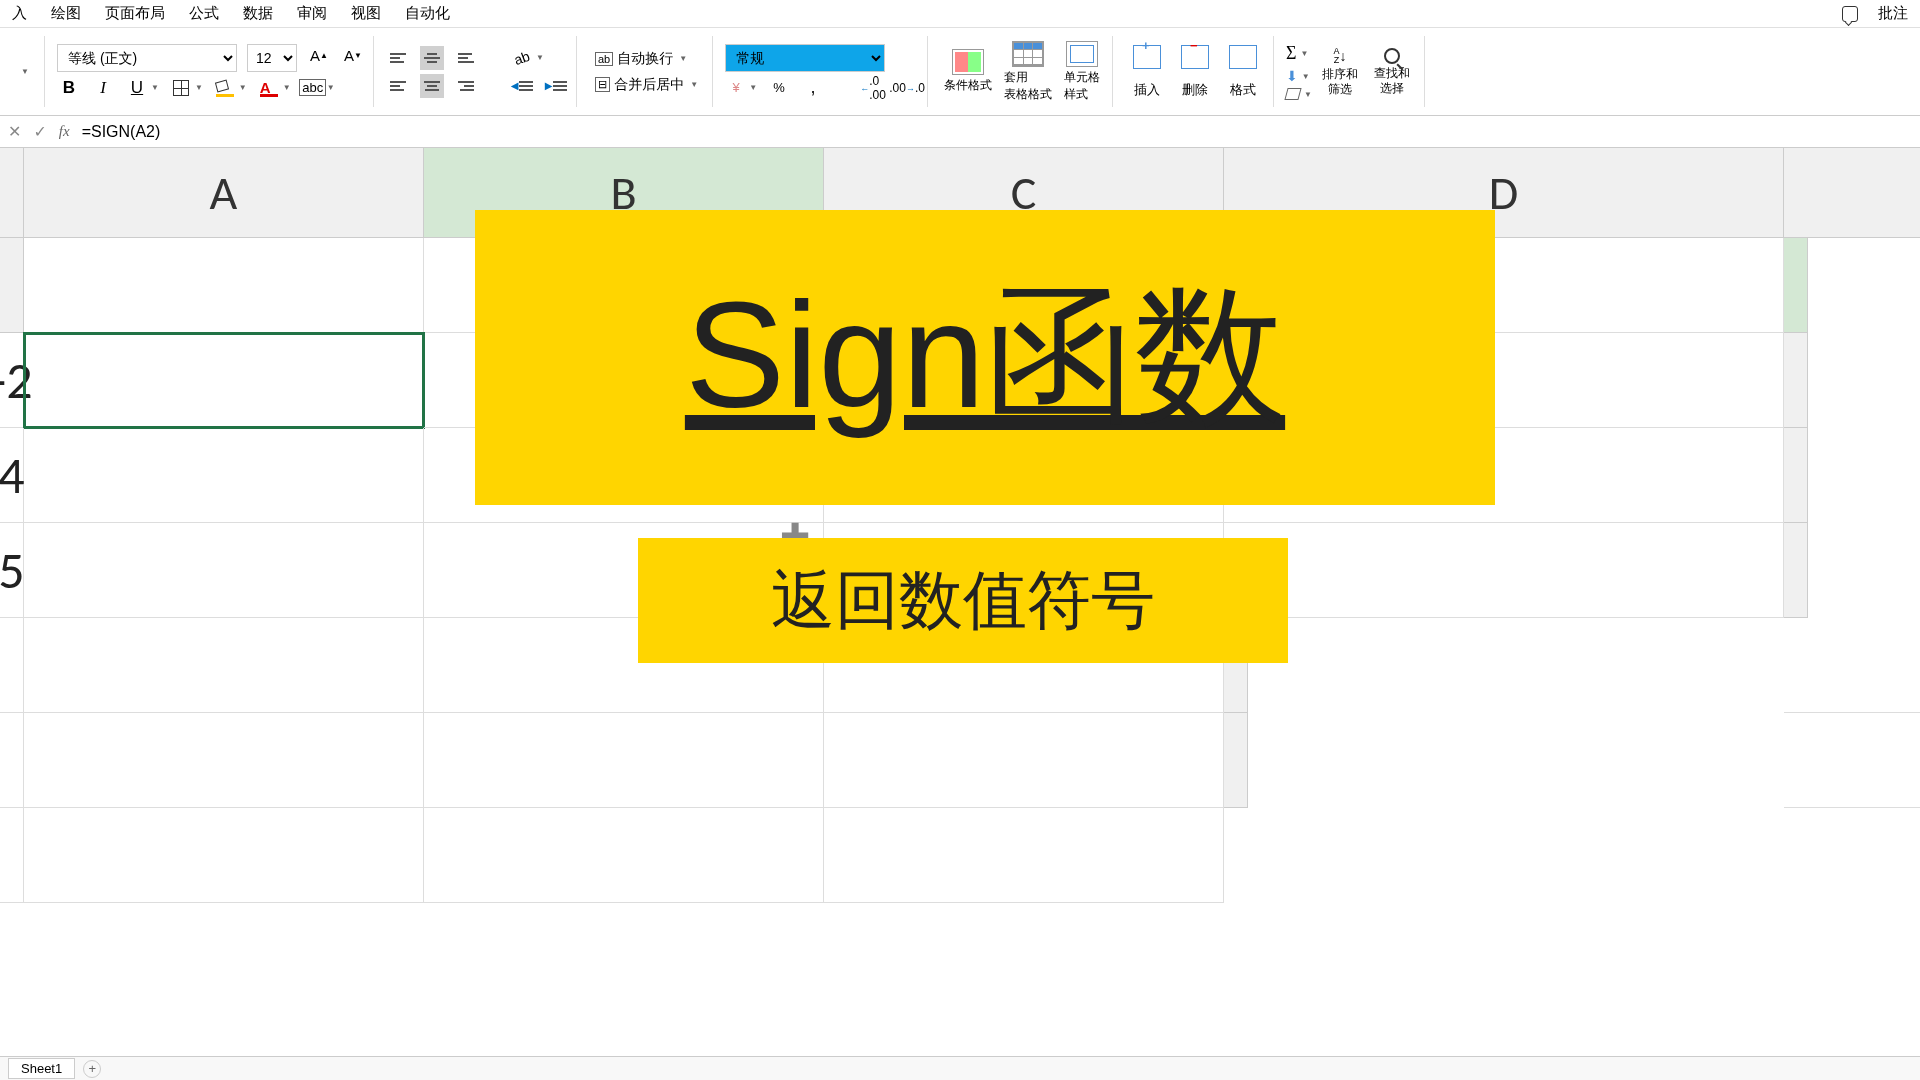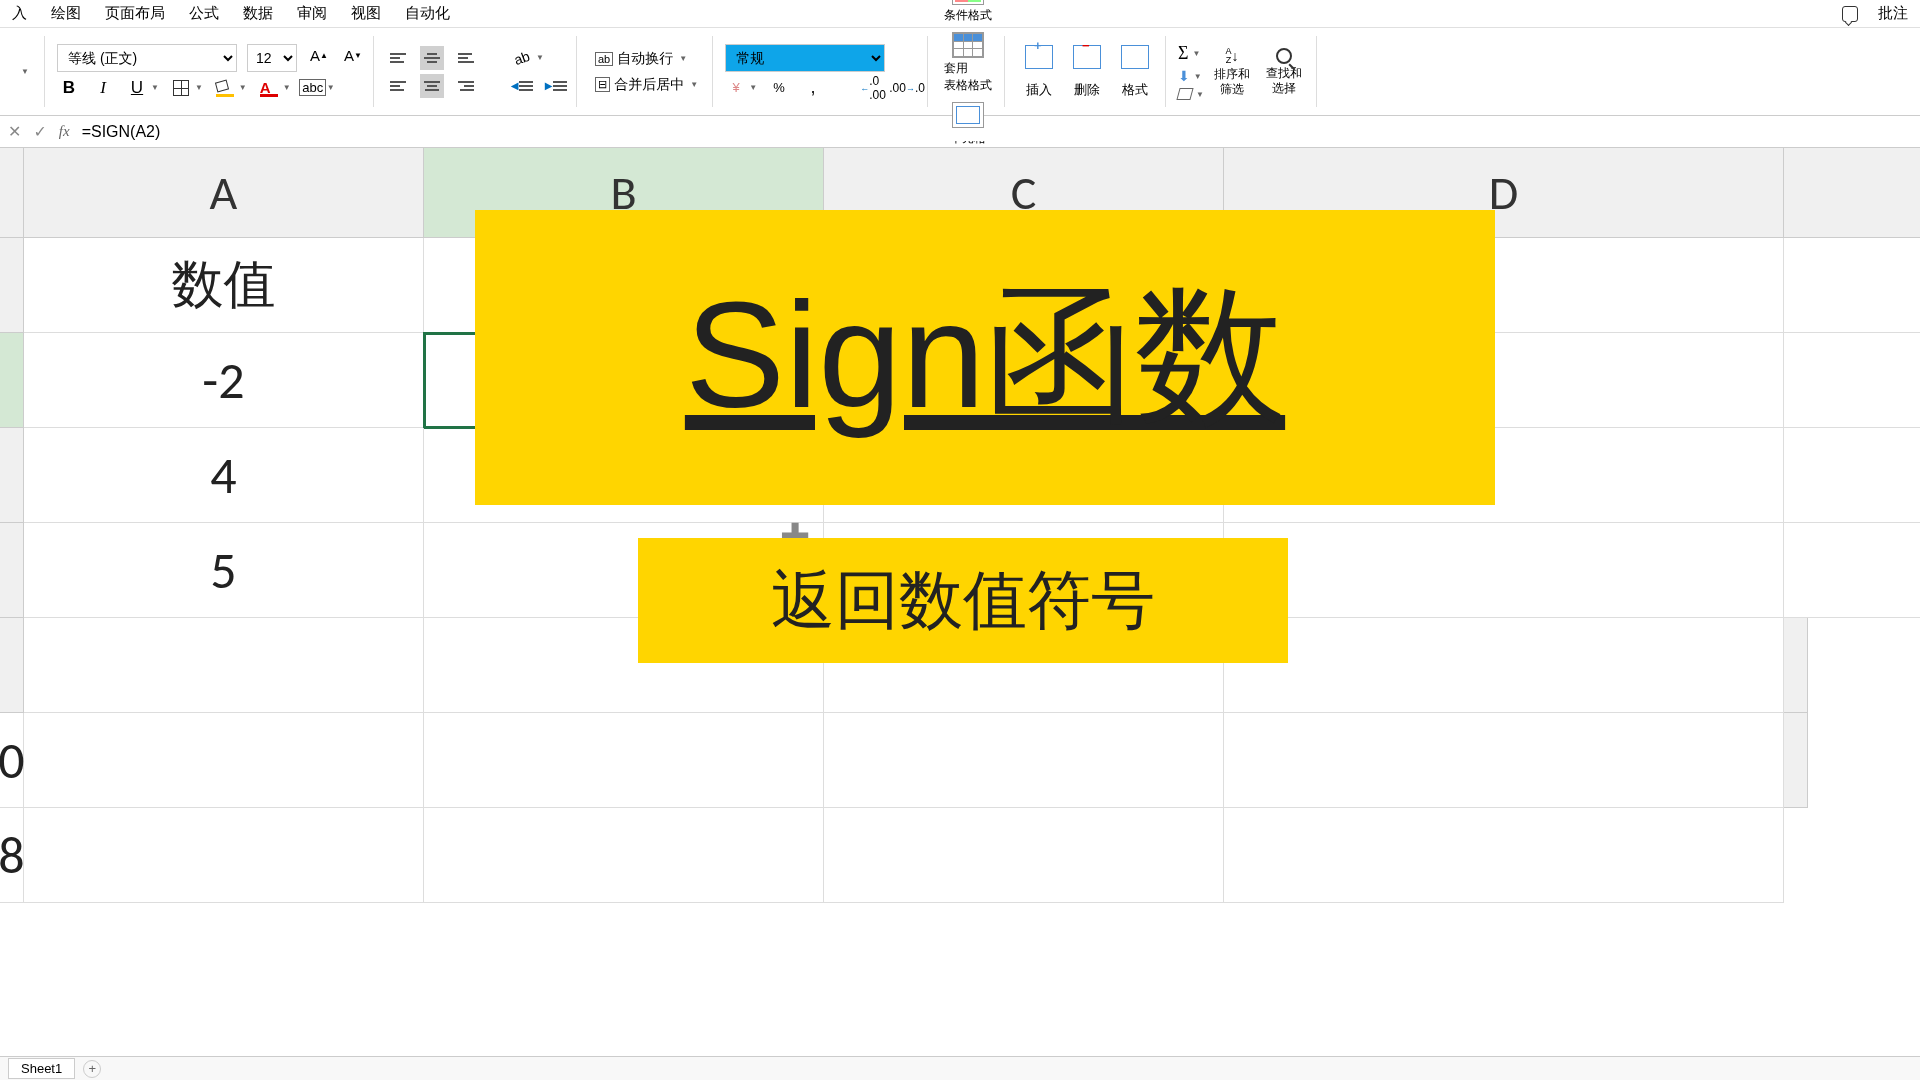--- a/index.html
+++ b/index.html
@@ -294,21 +294,21 @@
       <div style="width:16px"></div>
       <div class="btn-small">
           <div class="dec-icon"><span class="dec-arrow">←</span>.0<br>.00</div>
         </div>
       <div class="btn-small">
           <div class="dec-icon">.00<br><span class="dec-arrow">→</span>.0</div>
         </div>
     </div>
   </div>
 
-  <div class="ribbon-group" style="flex-direction:column;align-items:center">
+  <div class="ribbon-group" style="flex-direction:row;align-items:center">
     <div class="style-btn">
       <div class="style-icon cf-icon"></div>
       <span>条件格式</span>
     </div>
     <div class="style-btn">
       <div class="style-icon tbl-icon">
           <div class="tbl-hdr"></div>
           <div class="tbl-hdr"></div>
           <div class="tbl-hdr"></div>
           <div class="tbl-cell"></div>
@@ -387,21 +387,20 @@
 <div class="grid-container">
   <div class="grid">
     <div class="corner"></div>
     <div class="col-header">A</div>
     <div class="col-header selected">B</div>
     <div class="col-header">C</div>
     <div class="col-header">D</div>
     <div class="col-header"></div>
 
     <div class="row-header"></div>
-    <div class="cell">数值</div>
     <div class="cell"></div>
     <div class="cell"></div>
     <div class="cell"></div>
     <div class="cell"></div>
 
     <div class="row-header selected"></div>
     <div class="cell">-2</div>
     <div class="cell selected"></div>
     <div class="cell"></div>
     <div class="cell left">gn()</div>

